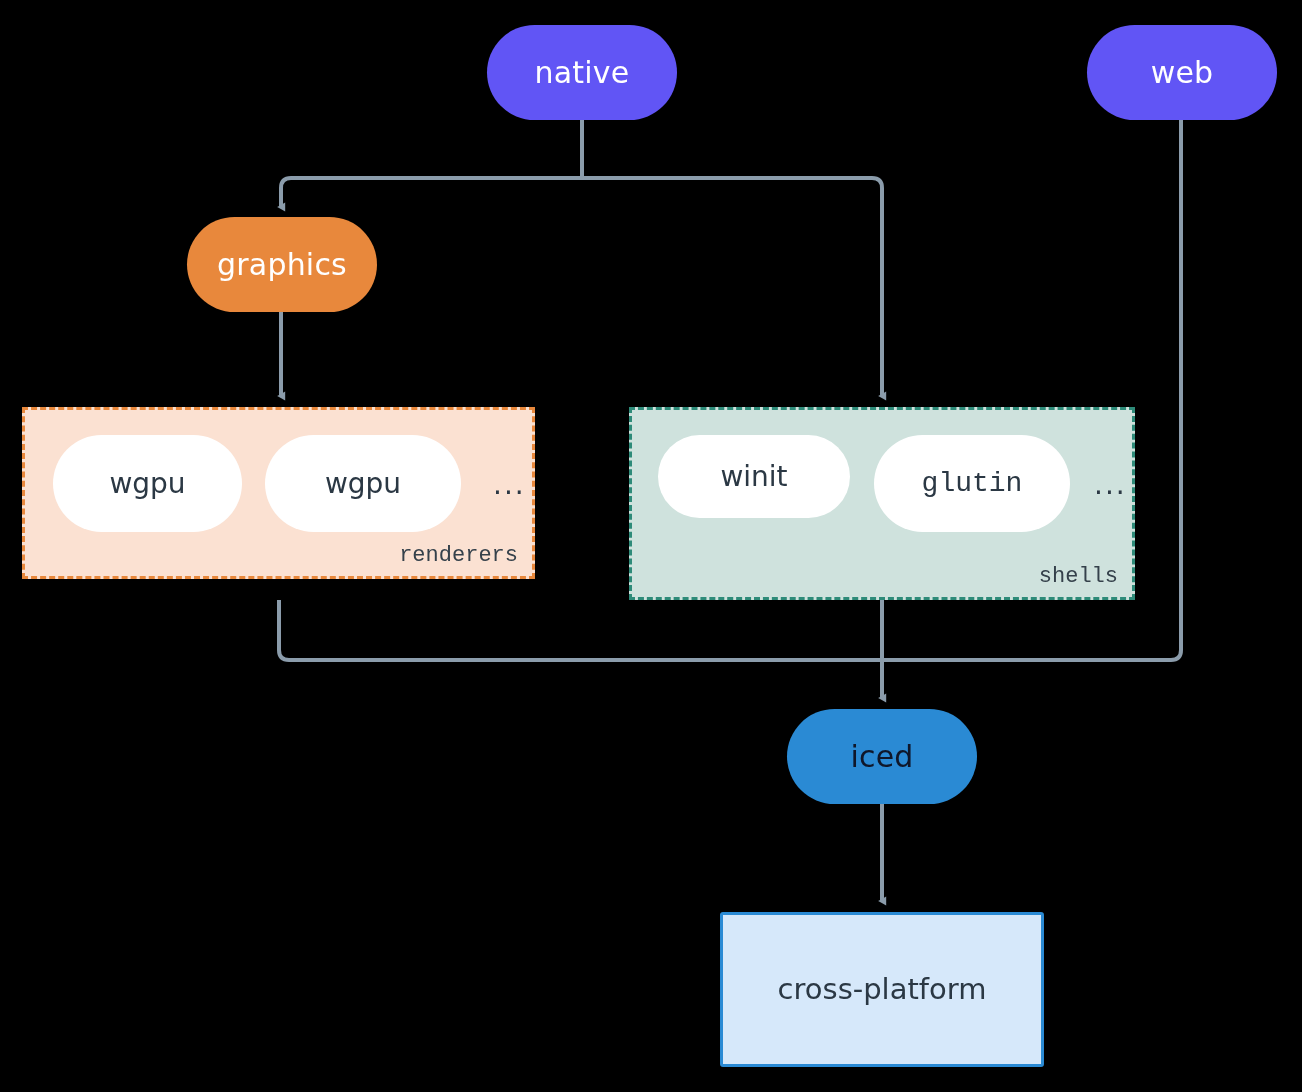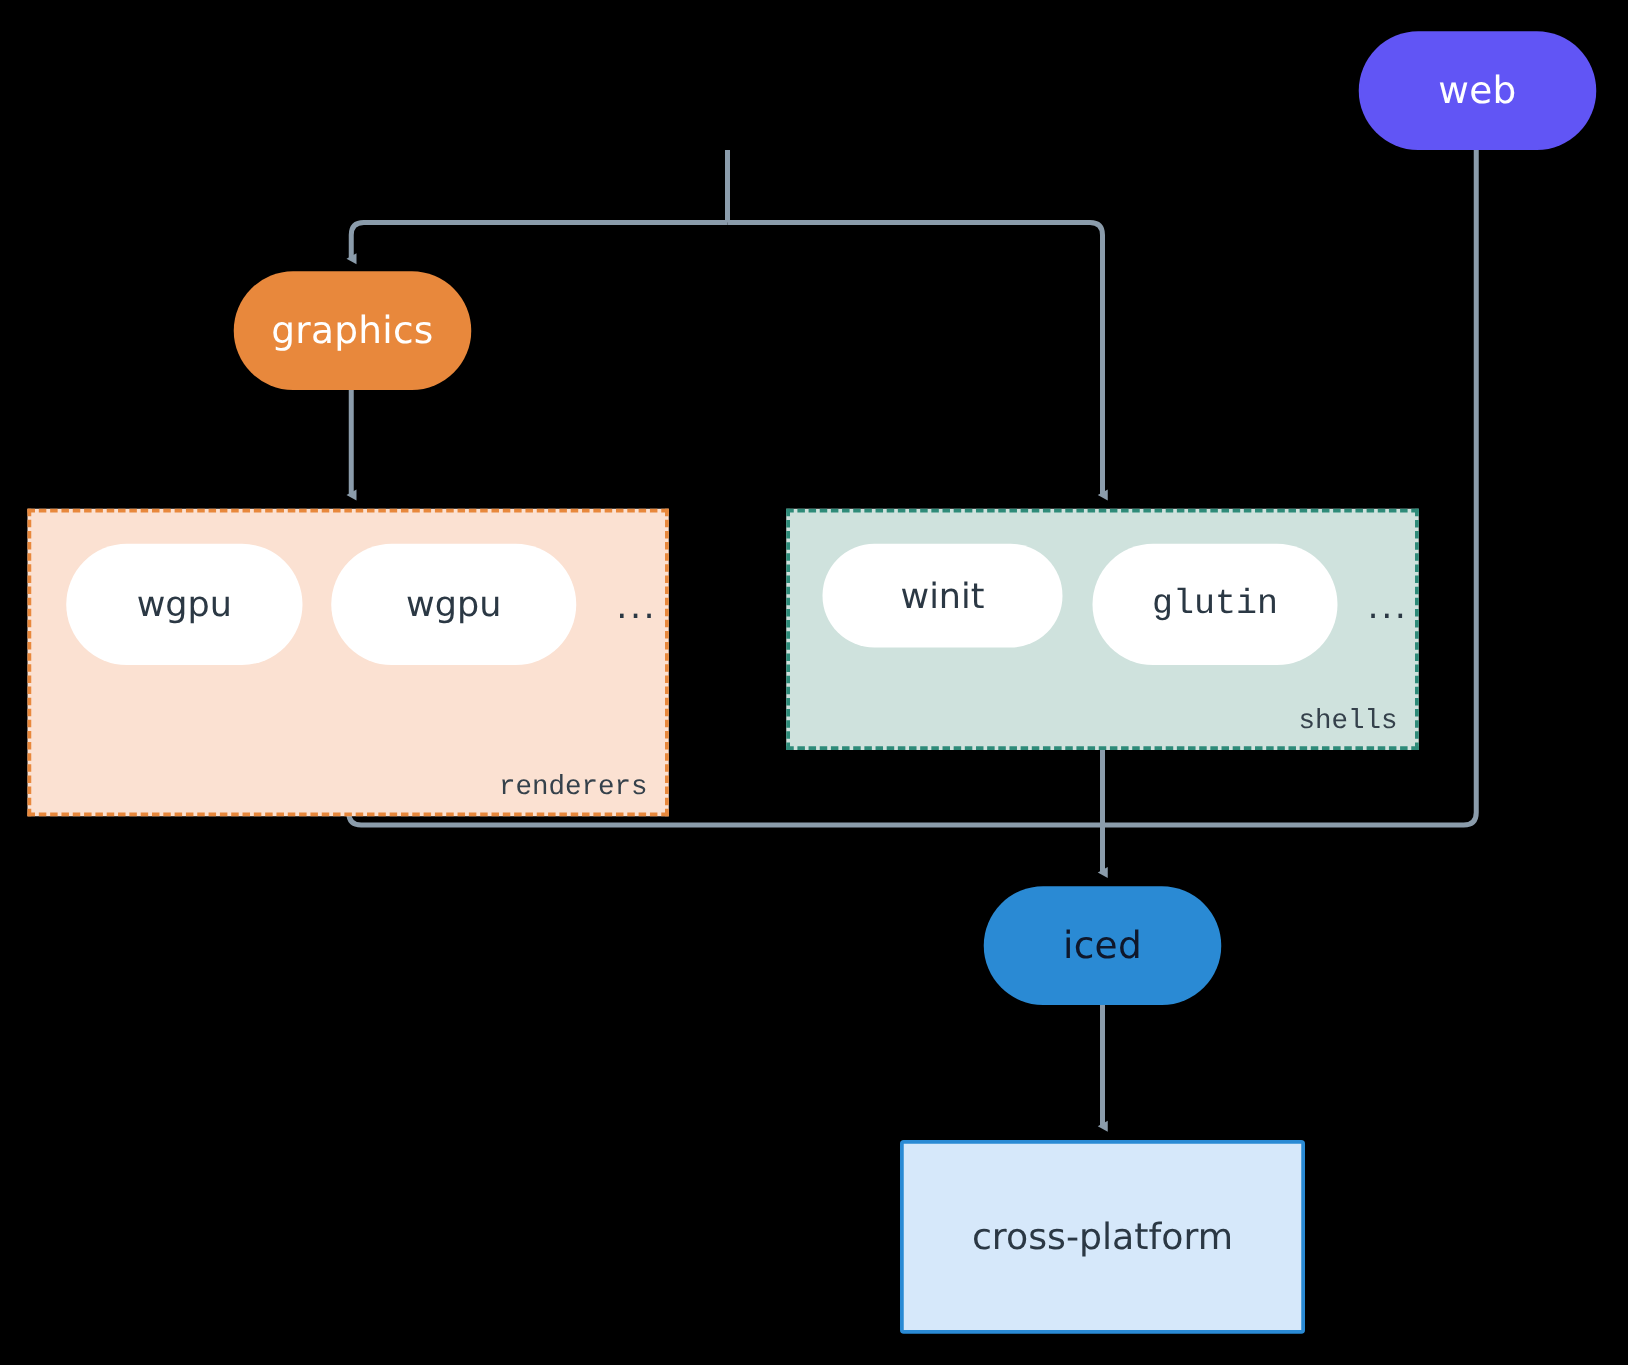--- a/index.html
+++ b/index.html
@@ -64,21 +64,21 @@
 
   
   .cluster {
     position: absolute;
     box-sizing: border-box;
     border-style: dashed;
     border-width: 3px;
   }
   .cluster-renderers {
     left: 22px; top: 407px;
-    width: 513px; height: 246px;
+    width: 513px; height: 172px;
     background: #fbe1d2;
     border-color: #e8883c;
   }
   .cluster-shells {
     left: 629px; top: 407px;
     width: 506px; height: 193px;
     background: #cfe2dd;
     border-color: #2e8b79;
   }
   .cluster-label {
@@ -160,20 +160,23 @@
       <path d="M882,600 L882,660"></path>
 
       <path d="M1181,120 L1181,650 Q1181,660 1171,660 L882,660"></path>
 
       <path d="M882,660 L882,698" marker-end="url(#ah)"></path>
 
       <path d="M882,804 L882,901" marker-end="url(#ah)"></path>
     </g>
   </svg>
 
+  <div class="pill pill-native">
+    <span>native</span>
+  </div>
 
   <div class="pill pill-web">
     <span>web</span>
   </div>
 
   <div class="pill pill-graphics">
     <span>graphics</span>
   </div>
 
   <div class="cluster cluster-renderers">

